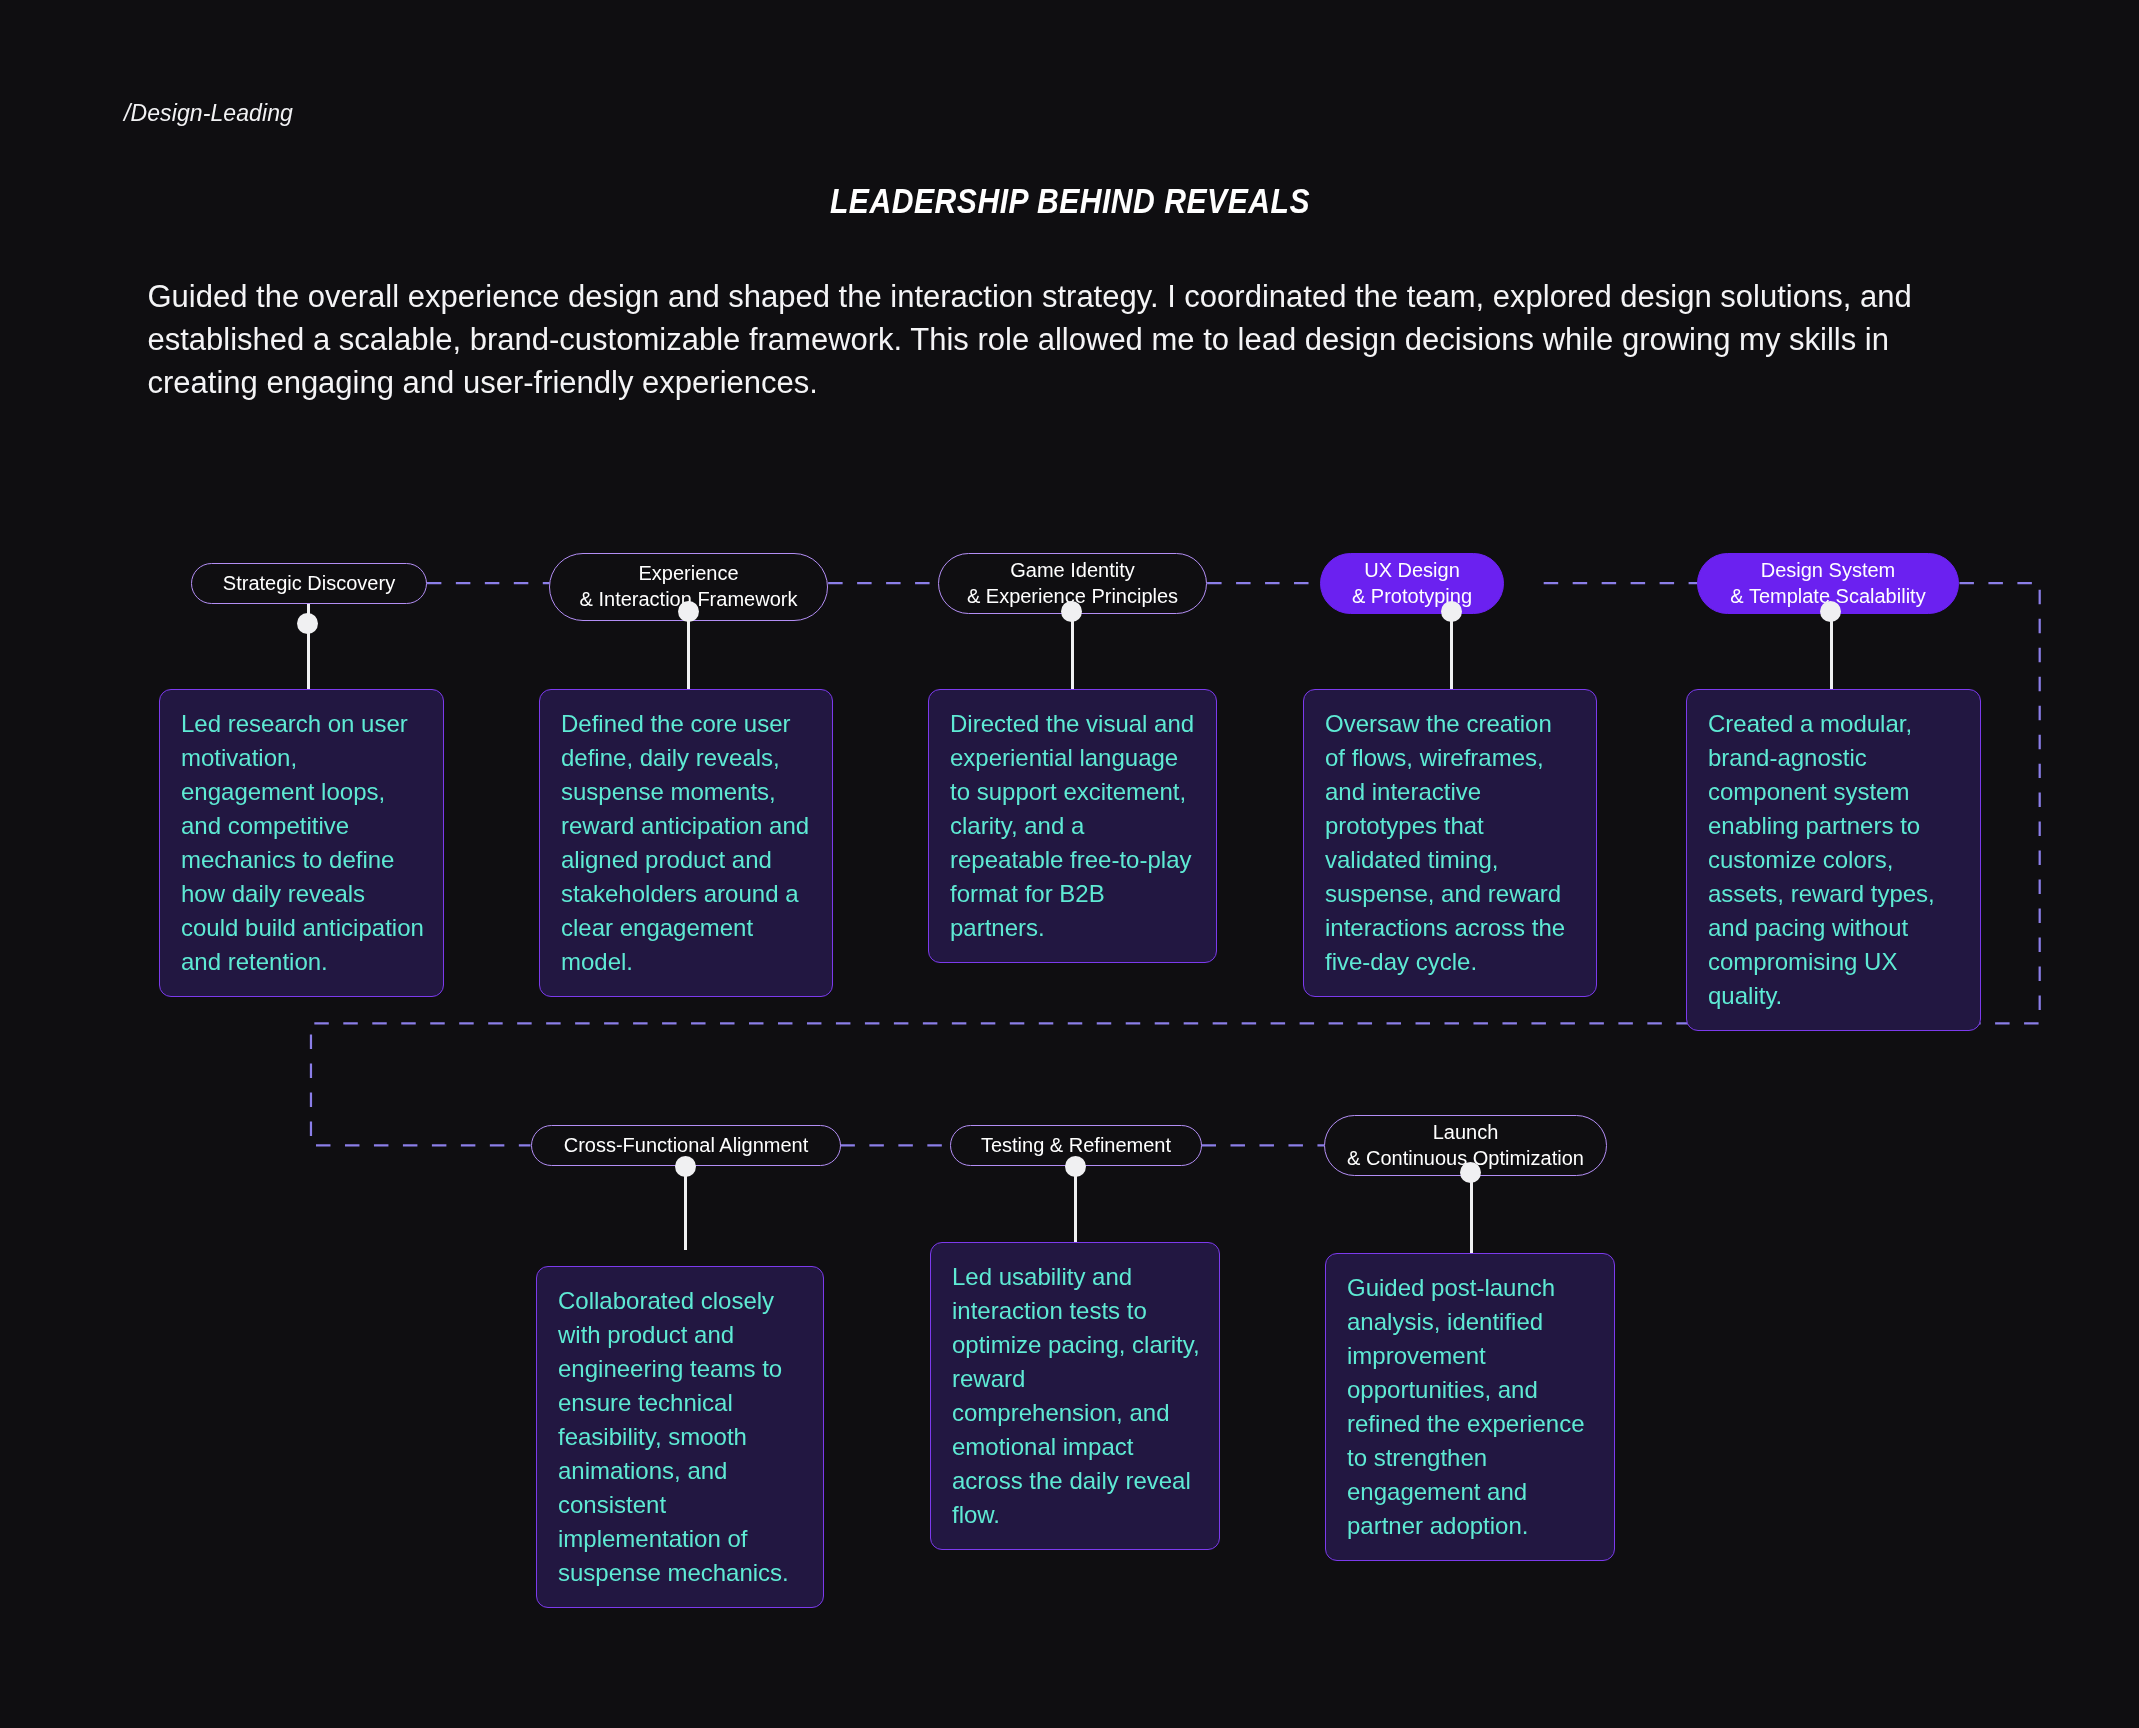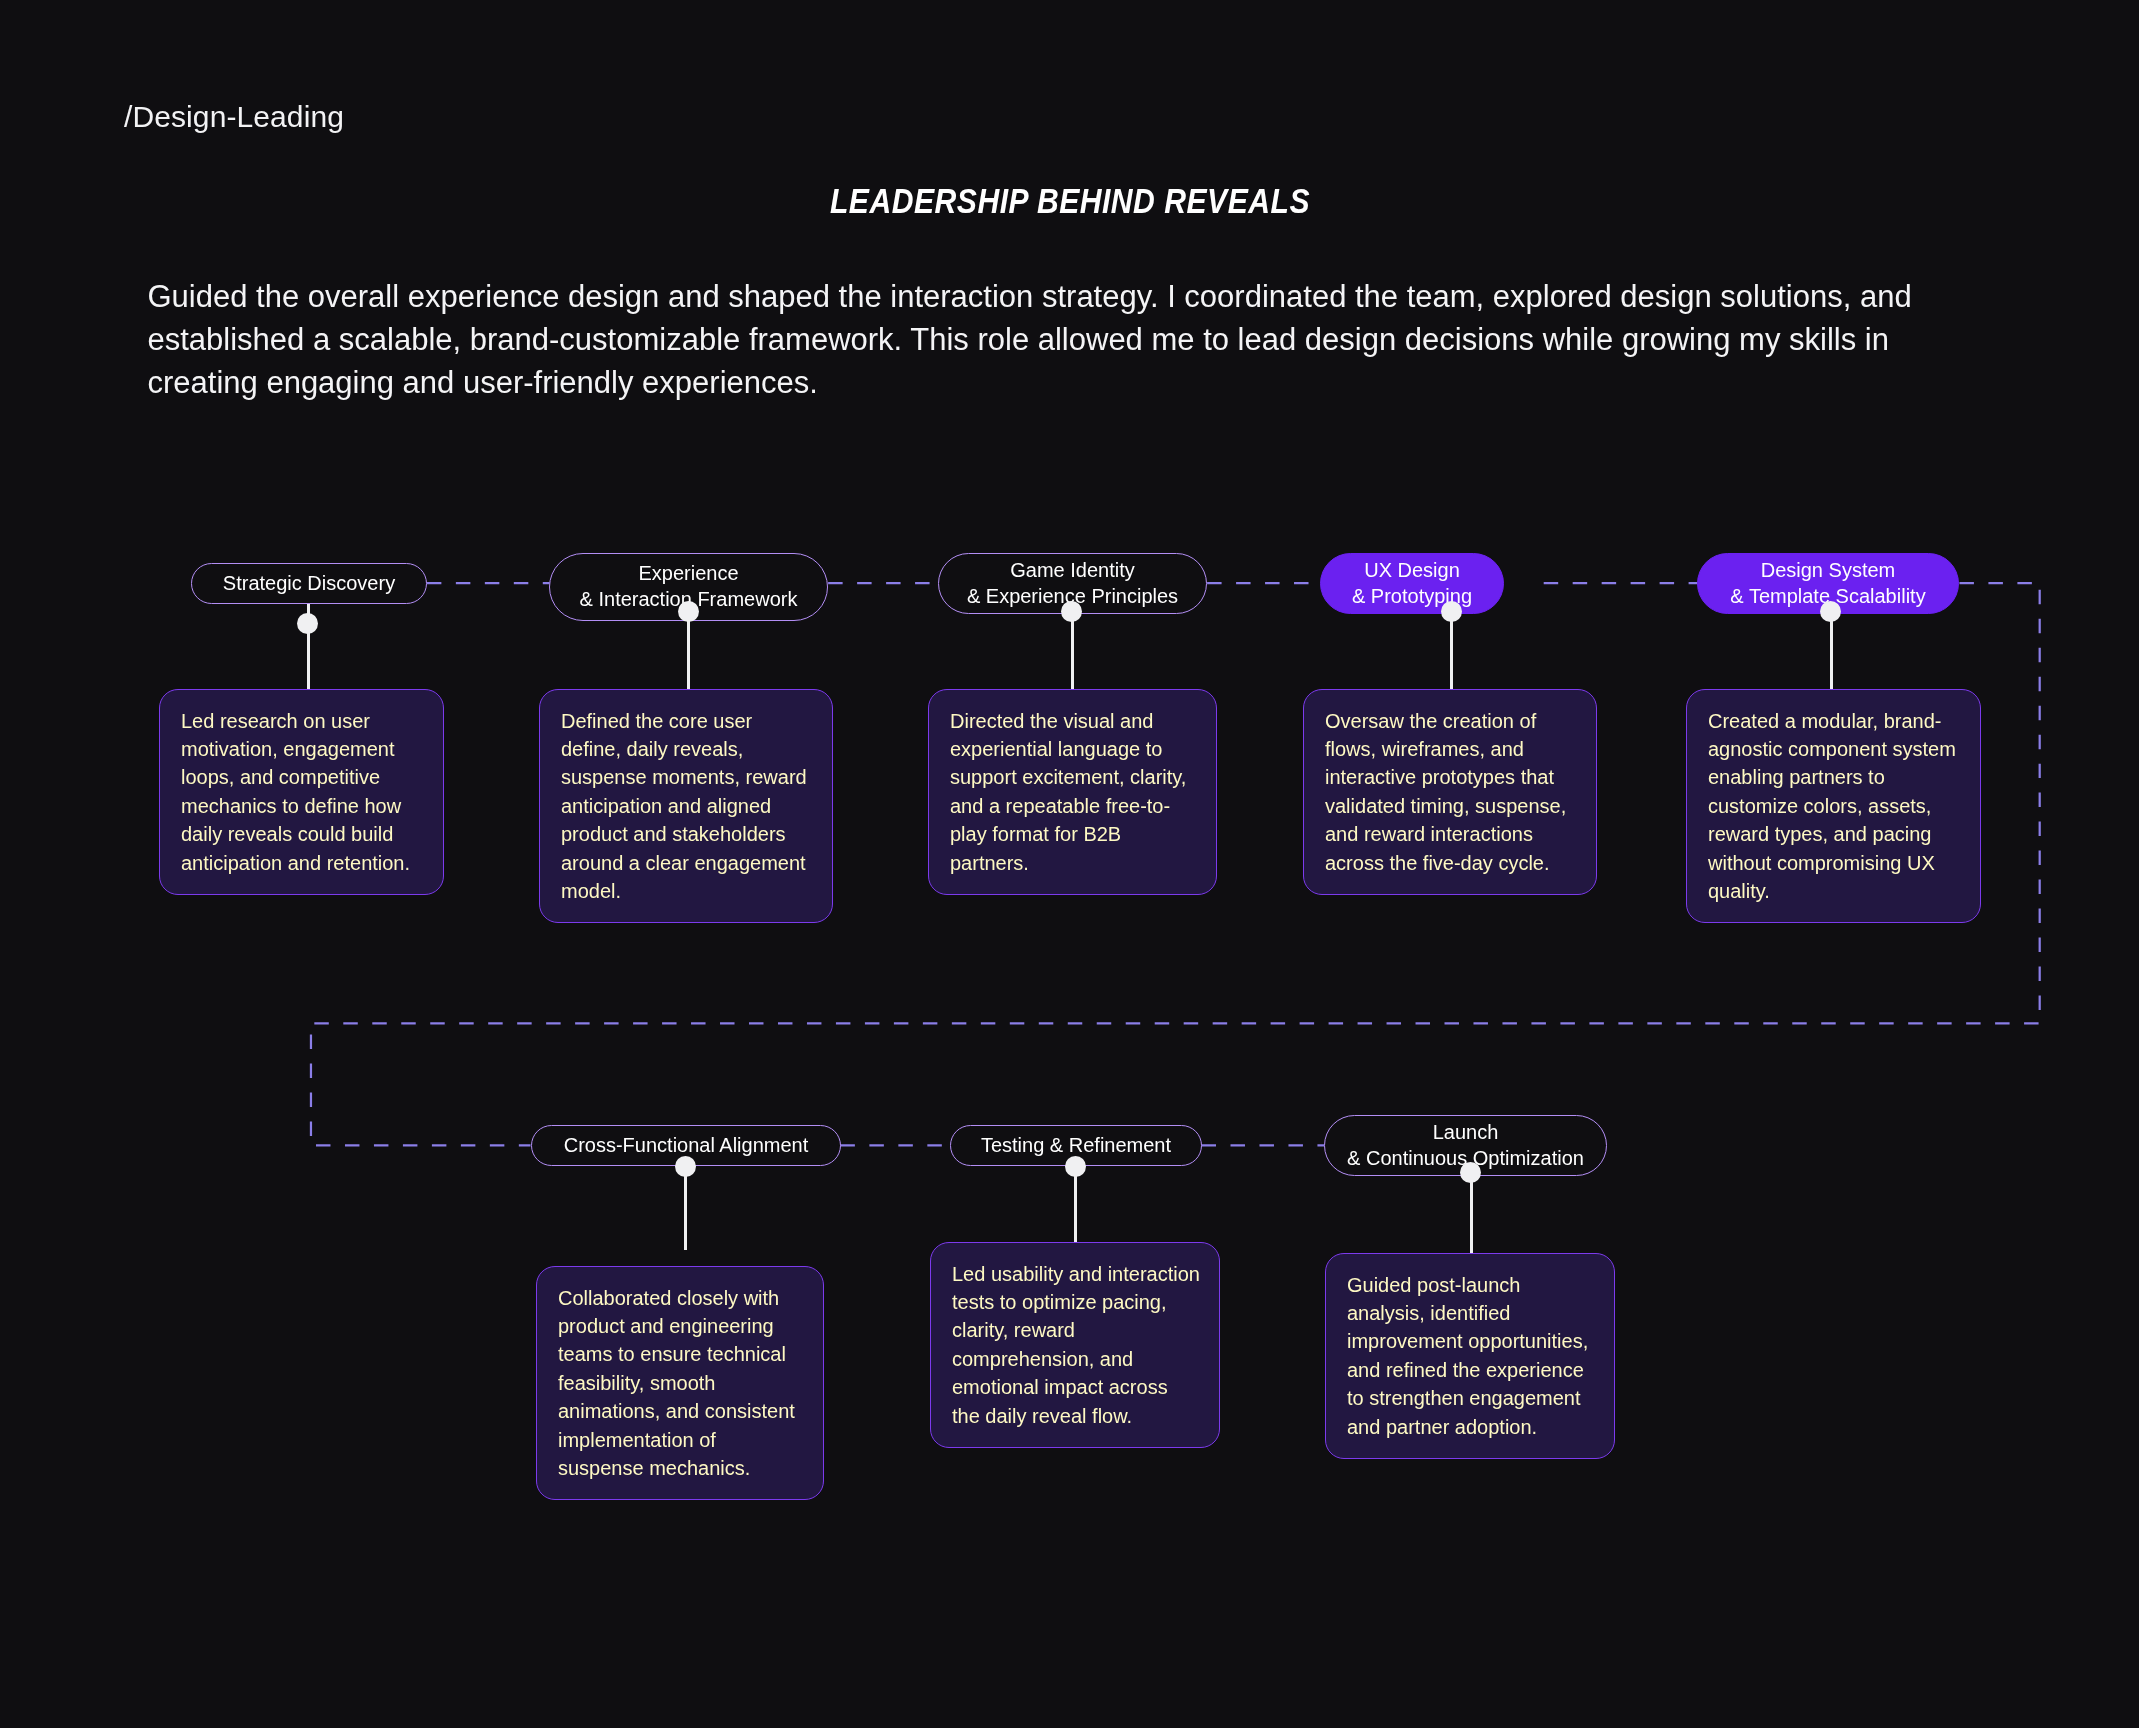--- a/index.html
+++ b/index.html
@@ -21,24 +21,25 @@
     overflow:hidden;
     font-family:"Liberation Sans","DejaVu Sans",sans-serif;
     color:var(--text);
     -webkit-font-smoothing:antialiased;
   }
 
   
   #breadcrumb{
     position:absolute;
     left:124px; top:100px;
-    font-size:30px;
+    font-size:23px;
     letter-spacing:0.1px;
     color:#f2f2f4;
     white-space:nowrap;
+    font-style:italic;
   }
   #page-title{
     position:absolute;
     left:0; right:0; top:181px;
     text-align:center;
     font-size:35px;
     font-weight:700;
     font-style:italic;
     letter-spacing:0.6px;
     transform:scaleX(.86);
@@ -99,25 +100,25 @@
     border-radius:50%;
     background:#f0f0f2;
     z-index:6;
   }
 
   
   .card{
     position:absolute;
     background:var(--card-bg);
     border:1.7px solid var(--card-border);
-    border-radius:19px;
+    border-radius:12px;
     padding:16.7px 19px 16.7px 21px;
-    font-size:20px;
+    font-size:24px;
     line-height:1.42;
-    color:#fef9c3;
+    color:#5eead4;
     z-index:4;
   }
 </style>
 </head>
 <body>
 
 <div id="breadcrumb">/Design-Leading</div>
 
 <h1 id="page-title">LEADERSHIP BEHIND REVEALS</h1>
 

